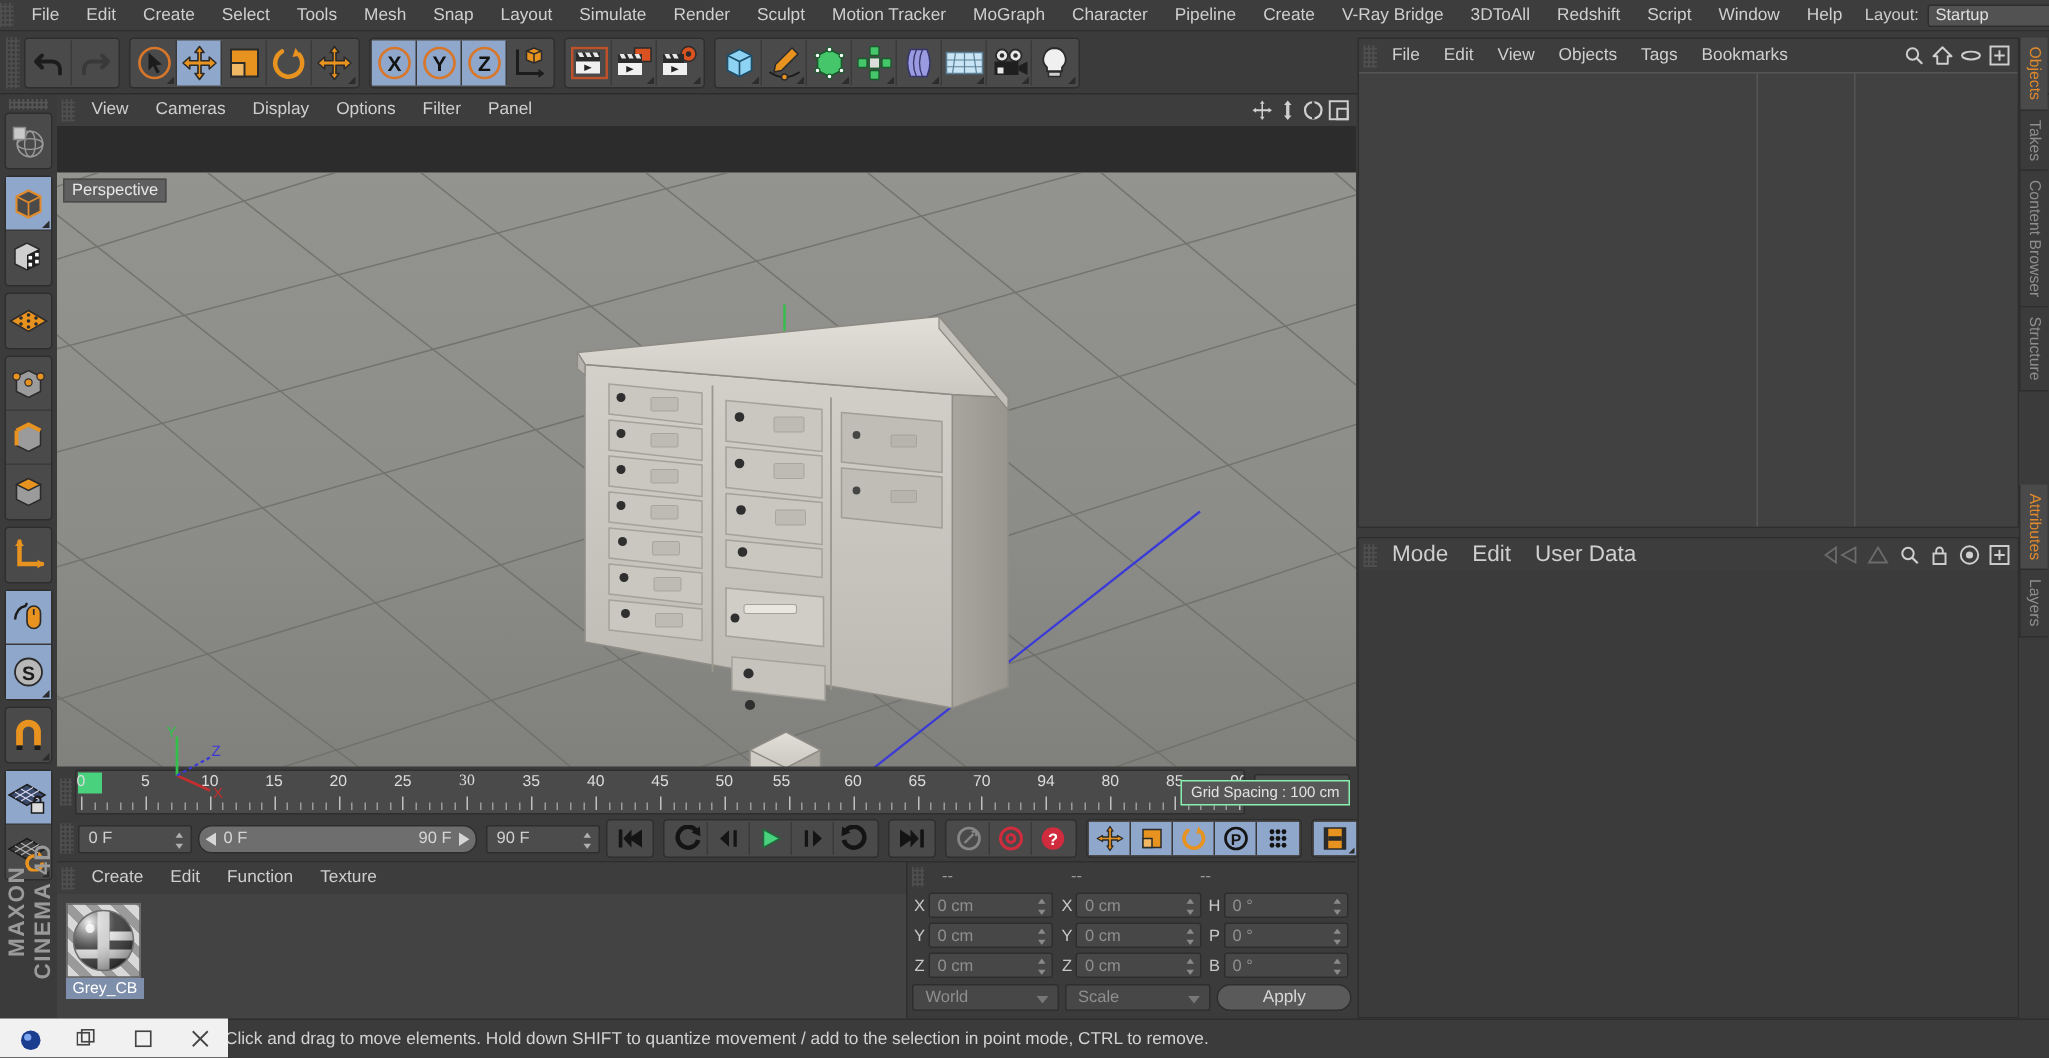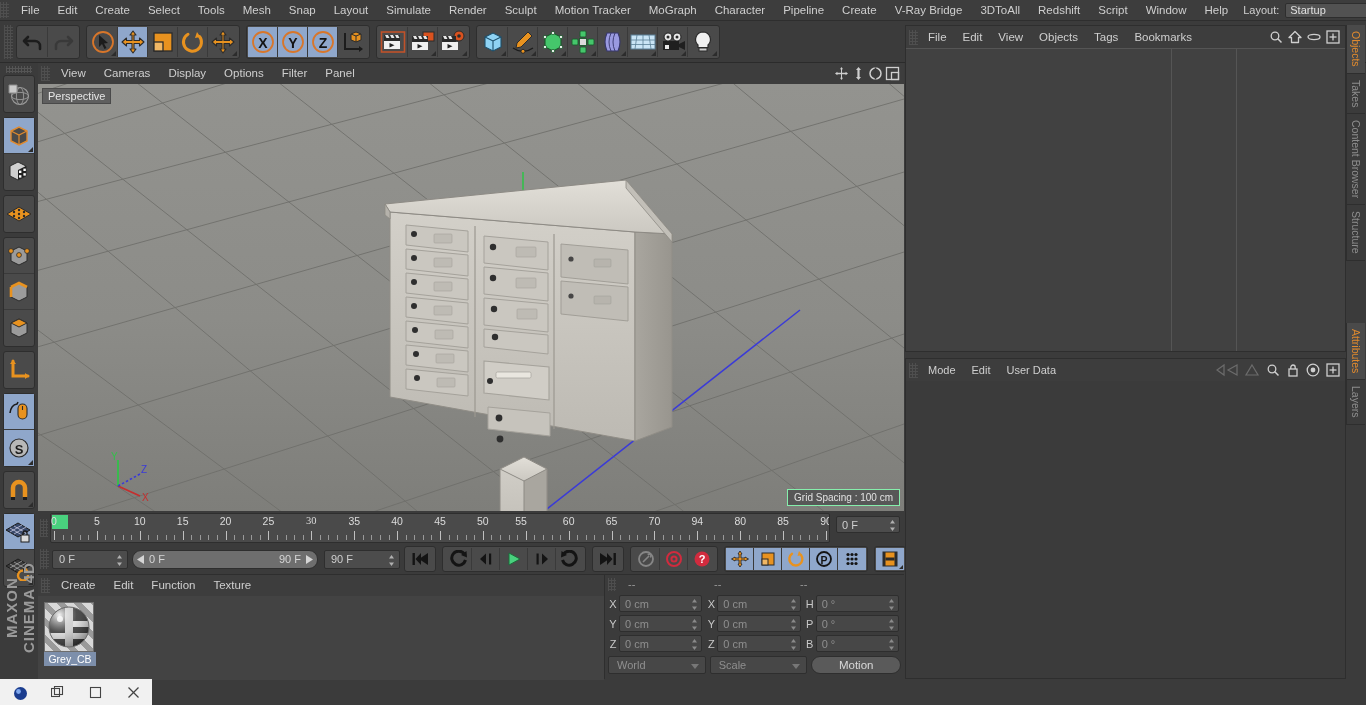--- a/index.html
+++ b/index.html
@@ -70,21 +70,21 @@
   }
 
   
   .viewwrap { position:absolute; left:38px; top:63px; width:866px; height:448px; background:#2c2c2c; }
   .viewhdr { height:21px; background:#3d3d3d; display:flex; align-items:center; padding-left:3px; }
   .viewhdr .mi { padding:0 9px; line-height:21px; color:#cfcfcf; font-size:11.5px; }
   .vh-icons { margin-left:auto; display:flex; align-items:center; gap:2px; padding-right:4px; }
   .vh-ic { width:15px; height:15px; display:flex;align-items:center;justify-content:center;}
 
   .canvas { position:relative; width:866px; height:427px; overflow:hidden;
-    background:#8a8a86; }
+    background:#8a8a86;margin-top:31px; }
   .persplabel {
     position:absolute; left:4px; top:4px; background:#5f5f5f; color:#e6e6e6;
     font-size:11px; padding:1px 5px; border:1px solid #4a4a4a; z-index:6;
   }
   .gridspacing {
     position:absolute; right:4px; bottom:5px; background:#575757; color:#e2e2e2;
     font-size:10px; padding:2px 6px; border:1px solid #86efac; z-index:6;
   }
   .axisgizmo { position:absolute; left:28px; bottom:-18px; z-index:6; }
 
@@ -167,21 +167,21 @@
   .om-name { color:#d0d0d0; font-size:11.5px; }
   .om-tags { position:absolute; left:265px; top:3px; display:flex; align-items:center; gap:5px; }
   .om-mat { width:13px; height:13px; background:#8c24c4; border:1px solid #5a1080; }
   .om-dots { display:flex; flex-direction:column; gap:2px; }
   .om-dots i { width:4px;height:4px;background:#43d47a;border-radius:50%; display:block;}
   .om-col { position:absolute; top:0; bottom:0; width:1px; background:#555; }
 
   .attrmgr { position:absolute; left:905px; top:358px; width:441px; height:321px; background:#3b3b3b;
      border:1px solid #2e2e2e;}
   .atbar { height:22px; background:#3d3d3d; display:flex; align-items:center; padding-left:3px; }
-  .atbar .mi { padding:0 8px; line-height:22px; font-size:11px; color:#cfcfcf; }
+  .atbar .mi { padding:0 8px; line-height:22px; font-size:15px; color:#cfcfcf; }
   .at-icons { margin-left:auto; display:flex; align-items:center; gap:6px; padding-right:5px; }
   .atbody { background:#3b3b3b; height:297px; }
 
   
   .vtabs { position:absolute; right:0; top:25px; width:20px; height:654px; }
   .vtab { writing-mode:vertical-rl; text-orientation:mixed;
     padding:6px 3px; font-size:10.5px; color:#8e8e8e; background:#3b3b3b;
     border-bottom:1px solid #2e2e2e; border-left:1px solid #2e2e2e; text-align:center; }
   .vtab.act { color:#e08a2e; background:#4a4a4a; }
 
@@ -1202,21 +1202,21 @@
 
     <div class="cbot">
       <div class="cdd">
         <span>World</span>
         <span class="car"></span>
       </div>
       <div class="cdd">
         <span>Scale</span>
         <span class="car"></span>
       </div>
-      <div class="capply">Motion</div>
+      <div class="capply">Apply</div>
     </div>
   </div>
 
   <div class="objmgr">
     <div class="ombar">
       <div class="grip" style="height:15px;margin-right:2px"></div>
       <div class="mi">File</div>
       <div class="mi">Edit</div>
       <div class="mi">View</div>
       <div class="mi">Objects</div>
@@ -1306,20 +1306,23 @@
   <div class="vtabs">
     <div class="vtab act">Objects</div>
     <div class="vtab">Takes</div>
     <div class="vtab">Content Browser</div>
     <div class="vtab">Structure</div>
     <div style="height:62px"></div>
     <div class="vtab act">Attributes</div>
     <div class="vtab">Layers</div>
   </div>
 
+  <div class="statusbar">
+    <div class="status-text">Click and drag to move elements. Hold down SHIFT to quantize movement / add to the selection in point mode, CTRL to remove.</div>
+  </div>
 
   <div class="taskbar">
     <div class="tb-ic">
       <svg width="15" height="15" viewBox="0 0 15 15">
           <circle cx="7.5" cy="7.5" r="6.5" fill="#1b3d8f"></circle>
           <circle cx="5.5" cy="5.5" r="2.4" fill="#7fa8ef"></circle>
         </svg>
     </div>
     <div class="tb-ic">
       <svg width="13" height="13" viewBox="0 0 13 13">

